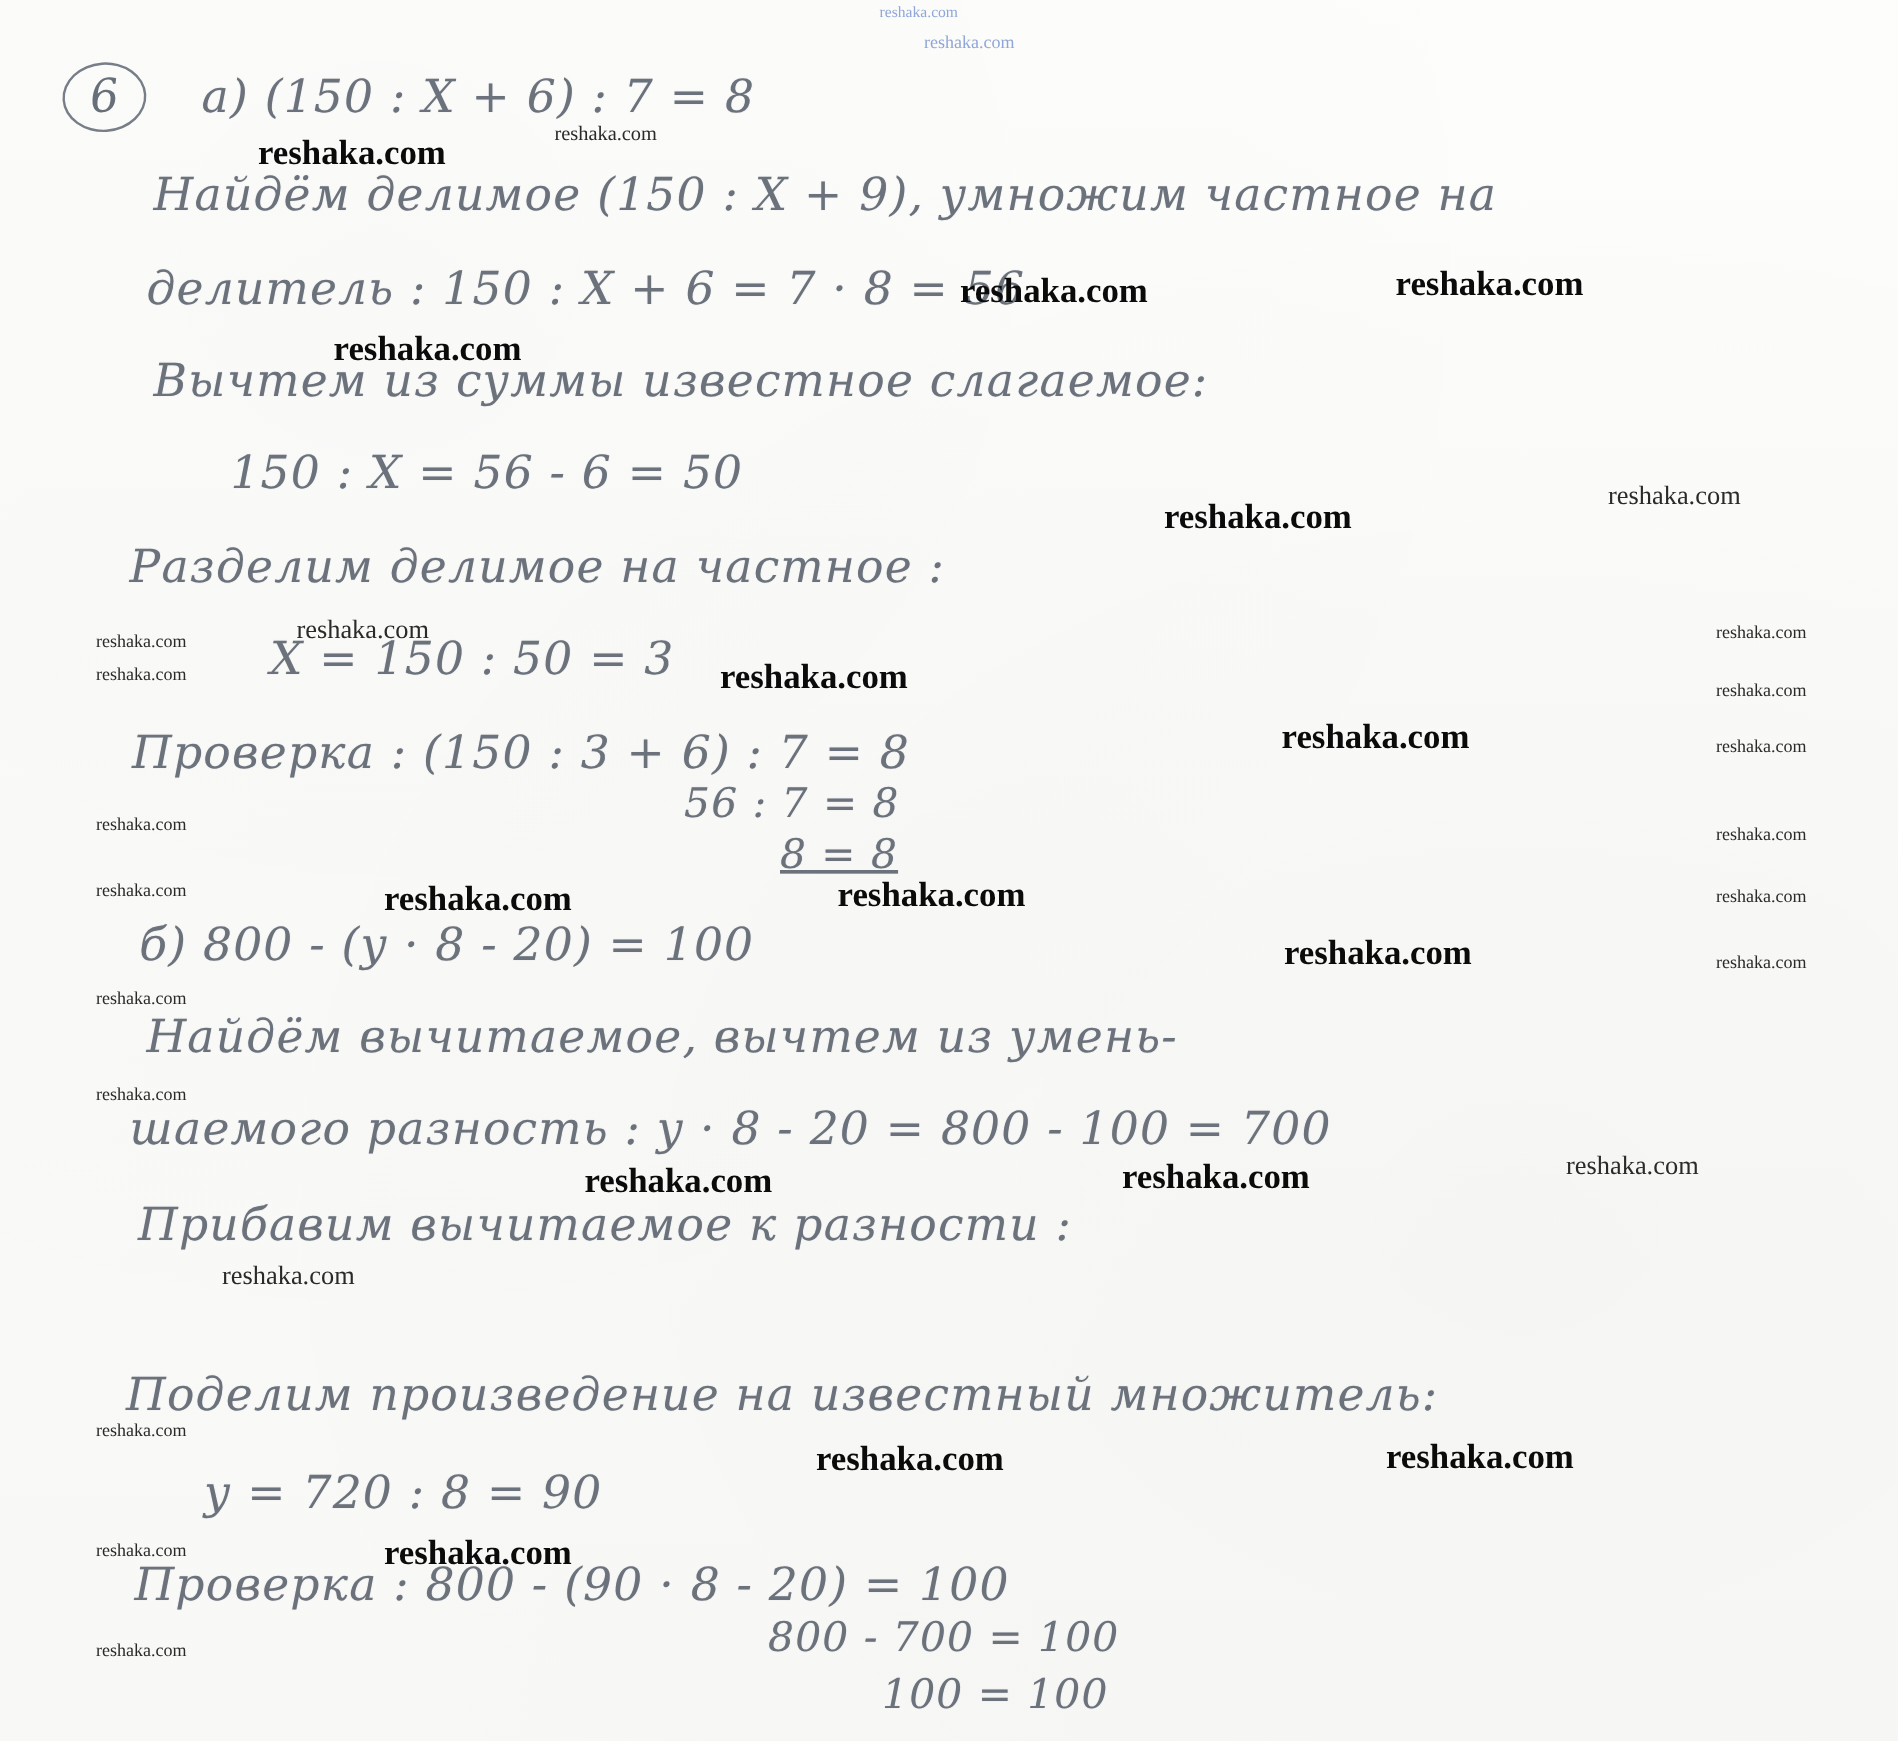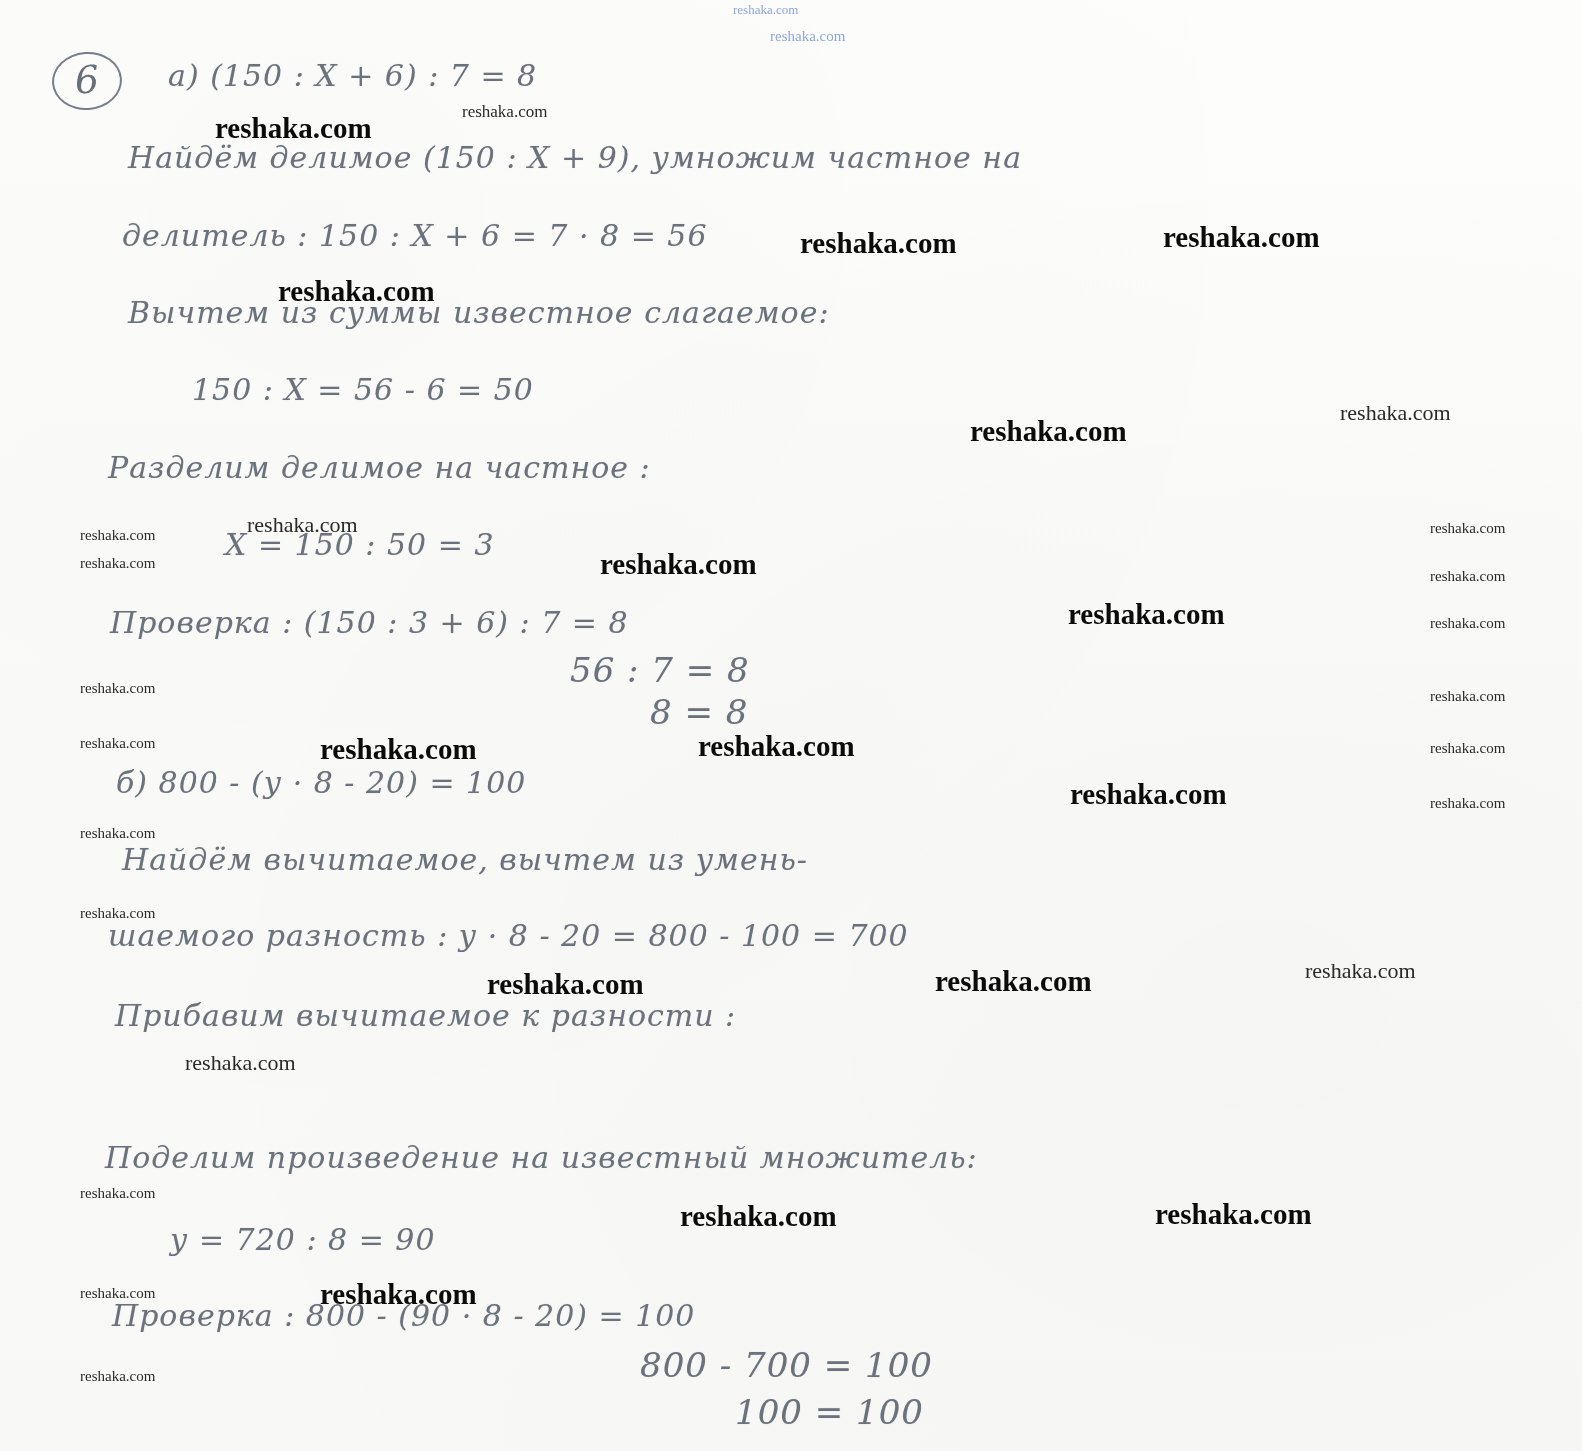--- a/index.html
+++ b/index.html
@@ -32,21 +32,21 @@
     font-family: "DejaVu Serif", serif;
     font-style: italic;
     color: #58606b;
     white-space: nowrap;
     opacity: 0.88;
     letter-spacing: 1px;
     transform-origin: left center;
     text-shadow: 0 0 1px rgba(90,100,115,0.25);
   }
   .hw.big {
-    font-size: 30px;
+    font-size: 38px;
   }
   .hw.mid {
     font-size: 34px;
   }
   .num-circle {
     position: absolute;
     left: 52px;
     top: 52px;
     width: 66px;
     height: 54px;
@@ -89,21 +89,21 @@
 
   <div class="hw big" style="left:168px; top:58px;">а)   (150 : X + 6) : 7 = 8</div>
   <div class="hw big" style="left:128px; top:140px;">Найдём делимое  (150 : X + 9),  умножим частное на</div>
   <div class="hw big" style="left:122px; top:218px;">делитель :   150 : X + 6 = 7 · 8 = 56</div>
   <div class="hw big" style="left:128px; top:295px;">Вычтем из суммы известное слагаемое:</div>
   <div class="hw big" style="left:192px; top:372px;">150 : X = 56 - 6 = 50</div>
   <div class="hw big" style="left:108px; top:450px;">Разделим делимое на частное :</div>
   <div class="hw big" style="left:225px; top:527px;">X = 150 : 50 = 3</div>
   <div class="hw big" style="left:110px; top:605px;">Проверка :   (150 : 3 + 6) : 7 = 8</div>
   <div class="hw mid" style="left:570px; top:650px;">56 : 7 = 8</div>
-  <div class="hw mid" style="left:650px; top:692px;">8 = 8</div>
+  <div class="hw mid" style="left:650px; top:692px;text-decoration:underline;">8 = 8</div>
 
   <div class="hw big" style="left:116px; top:765px;">б)   800 - (у · 8 - 20) = 100</div>
   <div class="hw big" style="left:122px; top:842px;">Найдём вычитаемое, вычтем из умень-</div>
   <div class="hw big" style="left:108px; top:918px;">шаемого разность :   у · 8 - 20 = 800 - 100 = 700</div>
   <div class="hw big" style="left:115px; top:998px;">Прибавим вычитаемое к разности :</div>
   <div class="hw big" style="left:105px; top:1140px;">Поделим произведение на известный множитель:</div>
   <div class="hw big" style="left:170px; top:1222px;">у = 720 : 8 = 90</div>
   <div class="hw big" style="left:112px; top:1298px;">Проверка :        800 - (90 · 8 - 20) = 100</div>
   <div class="hw mid" style="left:640px; top:1345px;">800 - 700 = 100</div>
   <div class="hw mid" style="left:735px; top:1392px;">100 = 100</div>

